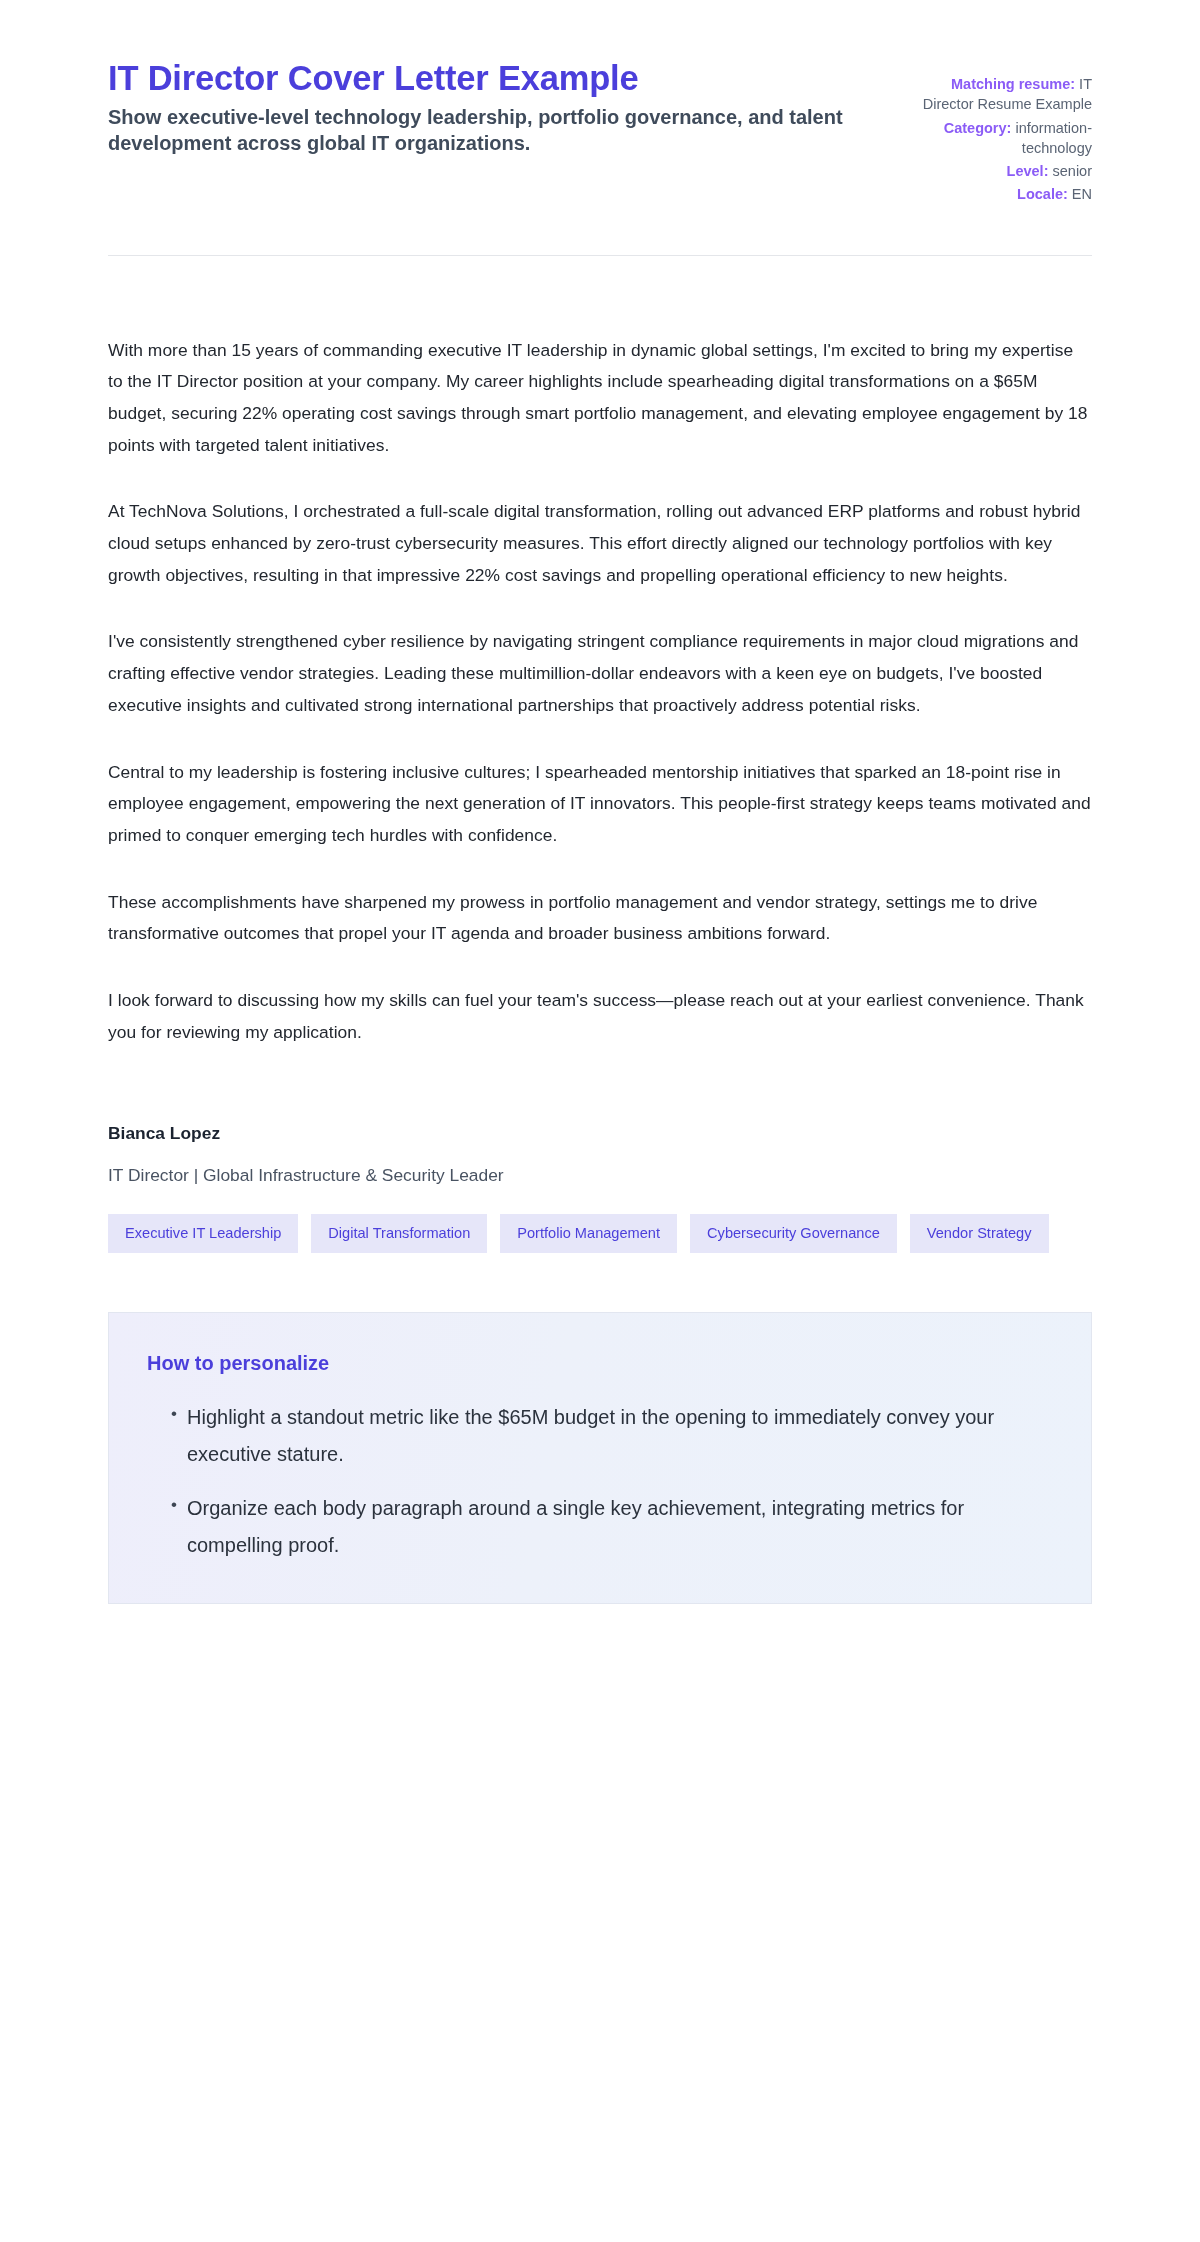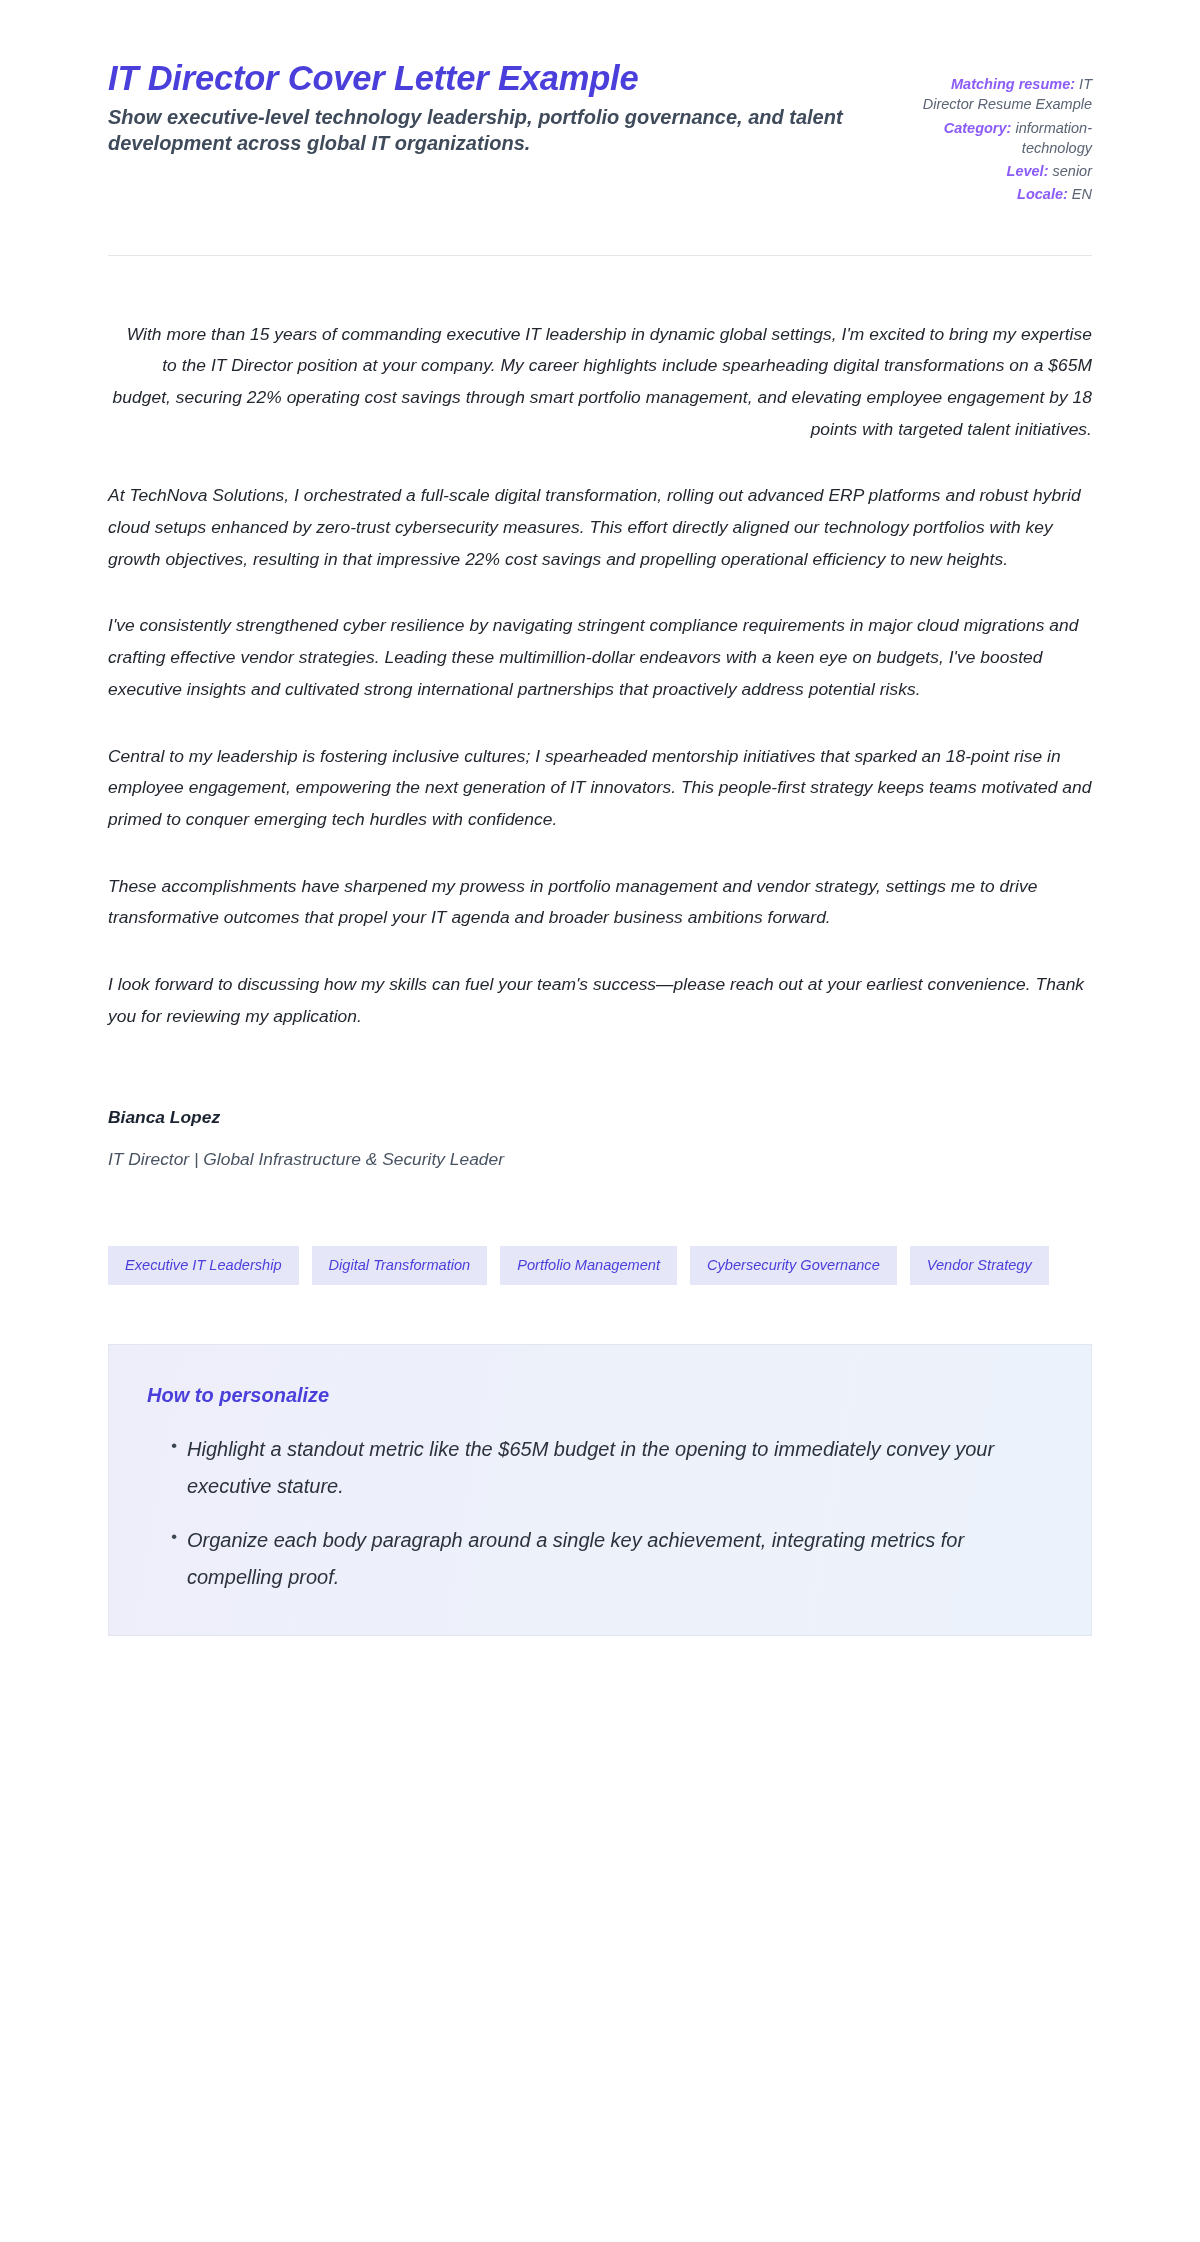--- a/index.html
+++ b/index.html
@@ -1,16 +1,16 @@
 <!DOCTYPE html>
 <html><head>
 <meta charset="utf-8">
 <title>IT Director Cover Letter Example</title>
 <style>
-  * { box-sizing: border-box; font-style: italic; }
+  * { box-sizing: border-box; }
   html, body {
     margin: 0;
     padding: 0;
     background: #ffffff;
   }
   body {
     width: 1200px;
     min-height: 2242px;
     font-family: "Liberation Sans", sans-serif;
     color: #1f2430;
@@ -84,41 +84,41 @@
     line-height: 1.5;
   }
 
   .letter p.body-par {
     margin: 35px 0 0 0;
     font-size: 17.4px;
     line-height: 1.82;
     color: #22272f;
     letter-spacing: 0.05px;
   }
-  .letter p.body-par:first-of-type { margin-top: 20px; text-align: right; }
+  .letter p.body-par:first-of-type { margin-top: 36px; }
 
   
   .signature { margin-top: 72px; }
   .sig-name {
     margin: 0;
     font-size: 17.4px;
     font-weight: bold;
     color: #1b2330;
     line-height: 1.6;
   }
   .sig-title {
     margin: 14px 0 0 0;
     font-size: 17.4px;
     color: #495362;
     line-height: 1.6;
   }
 
   
   .tags {
-    margin-top: 72px;
+    margin-top: 24px;
     display: flex;
     flex-wrap: wrap;
     gap: 16px 13px;
     max-width: 990px;
   }
   .tag {
     background: #e6e6f9;
     color: #4b3fdb;
     font-size: 14.6px;
     line-height: 1;

